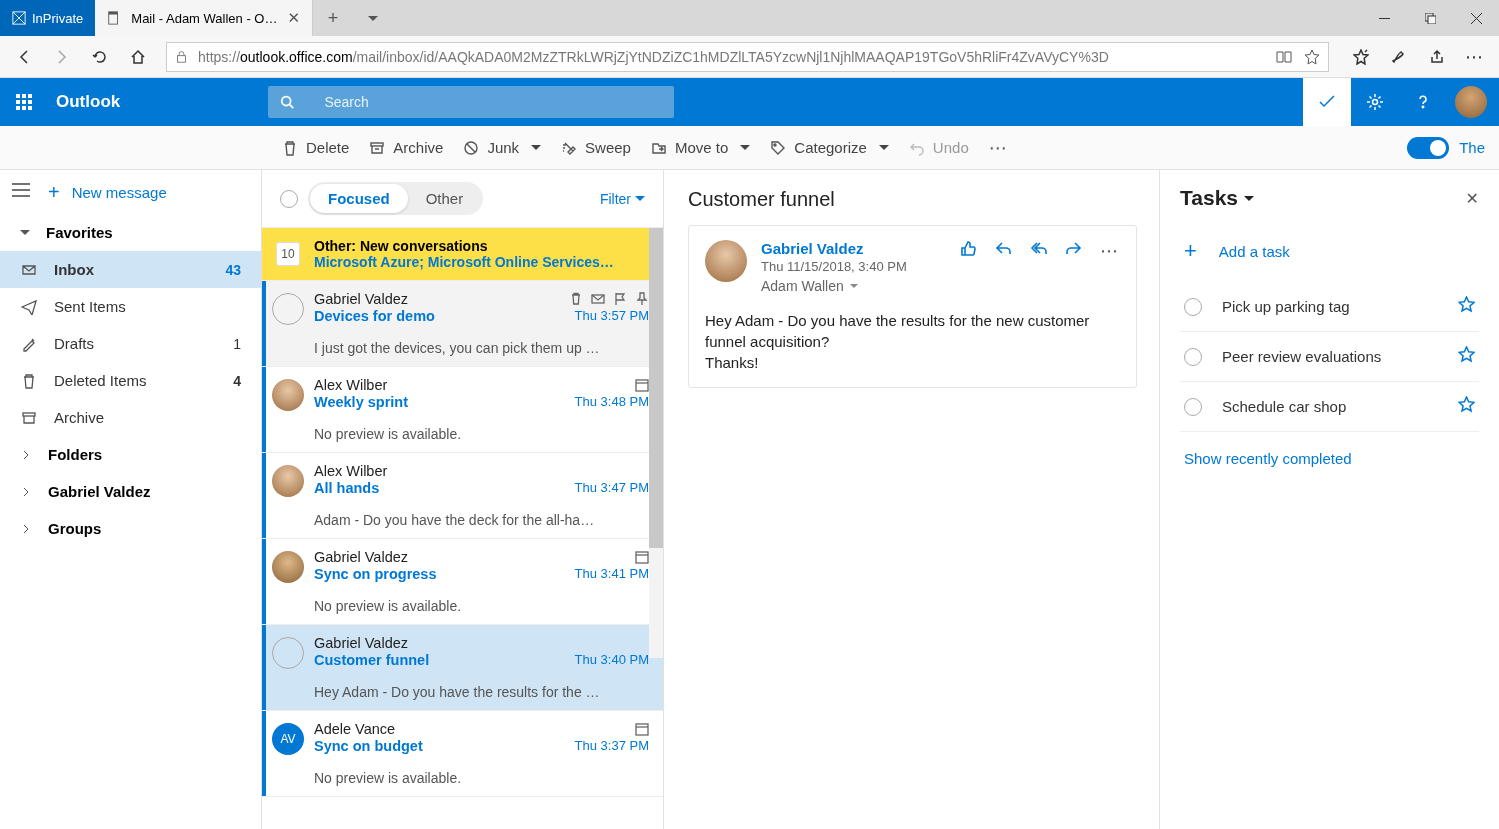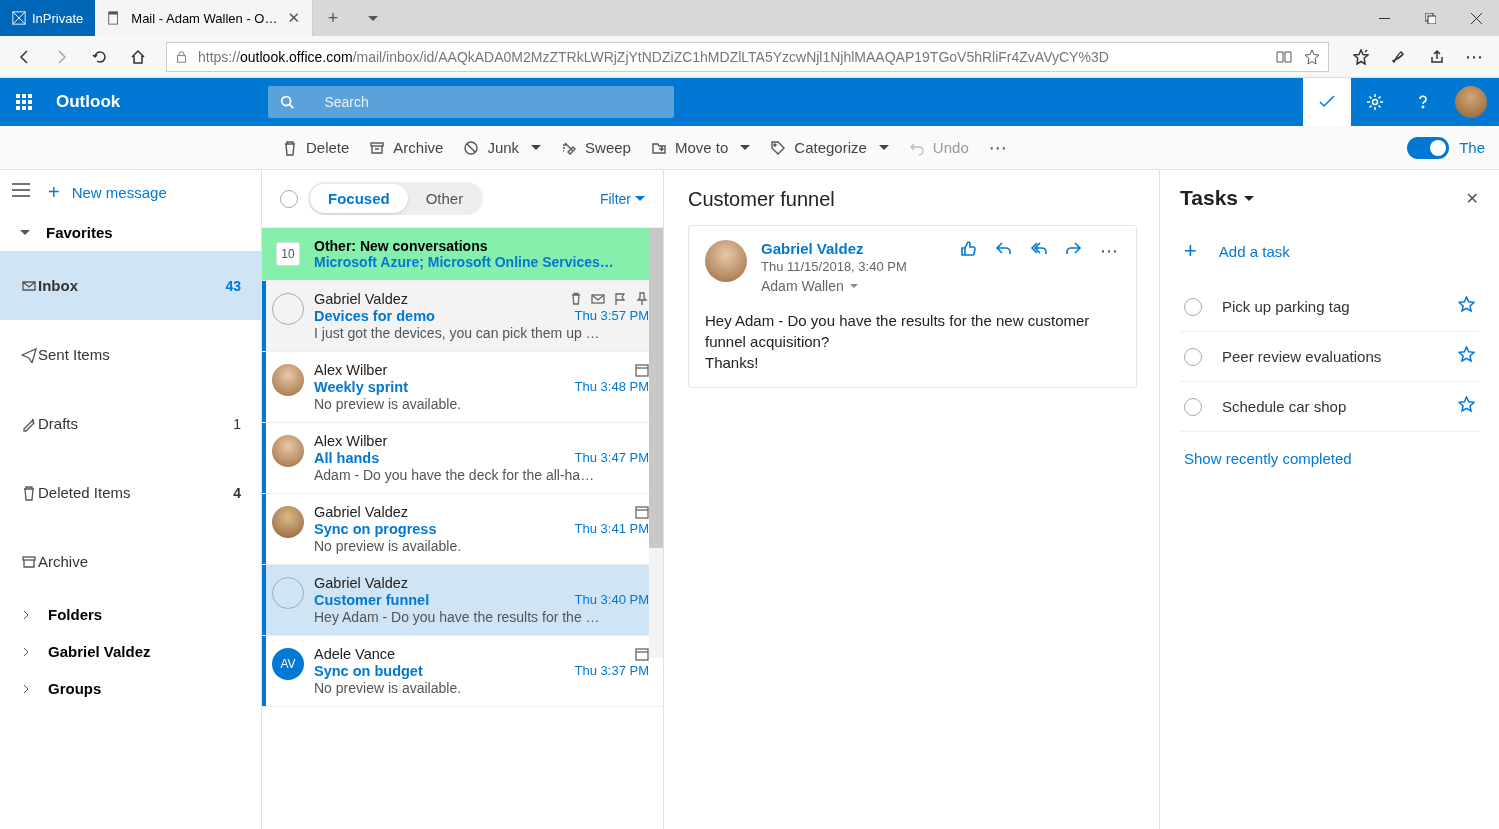--- a/index.html
+++ b/index.html
@@ -50,57 +50,57 @@
 
 .app-body { display: flex; height: calc(100% - 36px - 42px - 48px); }
 
 
 .sidebar { width: 262px; display: flex; flex-direction: column; border-right: 1px solid #e1e1e1; background: #fff; }
 .sb-top { display: flex; align-items: center; height: 44px; padding-left: 12px; gap: 18px; }
 .hamburger { cursor: pointer; }
 .hamburger svg { width: 18px; height: 14px; stroke: #444; stroke-width: 1.5; }
 .new-msg { display: flex; align-items: center; gap: 12px; color: #0078d4; font-size: 15px; cursor: pointer; }
 .sb-heading { display: flex; align-items: center; padding: 10px 20px; font-weight: 600; font-size: 15px; cursor: pointer; gap: 16px; }
-.sb-item { display: flex; align-items: center; padding: 26px 20px; font-size: 15px; color: #333; cursor: pointer; }
+.sb-item { display: flex; align-items: center; padding: 10px 20px; font-size: 15px; color: #333; cursor: pointer; gap: 16px; }
 .sb-item .icon { width: 18px; display: flex; justify-content: center; }
 .sb-item .icon svg { width: 16px; height: 16px; stroke: #555; stroke-width: 1.3; fill: none; }
 .sb-item .count { margin-left: auto; font-size: 14px; }
 .sb-item.selected { background: #cfe4f5; font-weight: 600; }
 .sb-item.selected .count { color: #0078d4; font-weight: 600; }
 .sb-item.bold-count .count { font-weight: 600; }
 .sb-link { padding: 10px 20px 10px 54px; color: #0078d4; font-size: 15px; cursor: pointer; }
 
 
 .msglist { width: 402px; border-right: 1px solid #e1e1e1; display: flex; flex-direction: column; position: relative; background: #fff; }
 .msglist-top { display: flex; align-items: center; height: 58px; padding: 0 18px; gap: 10px; border-bottom: 1px solid #eee; }
 .circle-check { width: 18px; height: 18px; border: 1.5px solid #aaa; border-radius: 50%; cursor: pointer; }
 .tab-toggle { display: flex; background: #eee; border-radius: 18px; padding: 2px; }
 .tt-btn { padding: 6px 18px; border-radius: 16px; font-size: 15px; cursor: pointer; color: #555; }
 .tt-btn.on { background: #fff; color: #0078d4; font-weight: 600; box-shadow: 0 1px 3px rgba(0,0,0,.15); }
 .filter { margin-left: auto; display: flex; align-items: center; gap: 4px; color: #0078d4; font-size: 14px; cursor: pointer; }
 
-.other-box { display: flex; align-items: center; padding: 10px 14px 10px 14px; background: #86efac; gap: 14px; border-bottom: 1px solid #eee; cursor: pointer; }
+.other-box { display: flex; align-items: center; padding: 10px 14px 10px 14px; background: #fde047; gap: 14px; border-bottom: 1px solid #eee; cursor: pointer; }
 .other-badge { width: 24px; height: 24px; background: #fff; border: 1px solid #ddd; border-radius: 3px; display: flex; align-items: center; justify-content: center; font-size: 12px; color: #555; }
 .other-text .t1 { font-size: 14px; font-weight: 600; }
 .other-text .t2 { font-size: 14px; color: #0078d4; font-weight: 600; }
 
 .msg { display: flex; padding: 10px 14px 10px 10px; border-bottom: 1px solid #eee; gap: 10px; cursor: pointer; position: relative; }
 .msg.unread::before { content: ""; position: absolute; left: 0; top: 0; bottom: 0; width: 4px; background: #0078d4; }
 .msg.selected { background: #cfe4f5; }
 .msg.hover { background: #f3f3f3; }
 .msg-avatar { width: 32px; height: 32px; border-radius: 50%; background: #ccc; flex-shrink: 0; margin-top: 2px; display:flex; align-items:center; justify-content:center; font-size:12px; color:#fff; }
 .msg-avatar.empty { background: transparent; border: 1.5px solid #aaa; }
 .msg-body { flex: 1; min-width: 0; }
 .msg-row1 { display: flex; justify-content: space-between; align-items: center; }
 .msg-from { font-size: 14.5px; color: #222; }
 .msg-icons { display: flex; gap: 8px; color: #666; font-size: 14px; }
 .msg-icons svg { width:14px; height:14px; stroke:#666; stroke-width:1.3; fill:none; }
 .msg-subj { font-size: 14.5px; color: #0078d4; font-weight: 600; margin-top: 1px; display: flex; justify-content: space-between; }
 .msg-date { font-size: 13px; color: #0078d4; font-weight: 400; white-space: nowrap; padding-left: 8px; }
-.msg-prev { font-size: 14px; color: #555; margin-top: 1px; white-space: nowrap; overflow: hidden; text-overflow: ellipsis; }
+.msg-prev { font-size: 14px; color: #555; margin-top: 16px; white-space: nowrap; overflow: hidden; text-overflow: ellipsis; }
 
 .scrollbar-track { position: absolute; right: 0; top: 58px; width: 14px; height: 430px; background: #f3f3f3; }
 .scrollbar-thumb { width: 100%; height: 320px; background: #c8c8c8; }
 
 
 .reading { flex: 1; padding: 18px 22px 0 24px; background: #fff; min-width: 0; }
 .reading-subject { font-size: 20px; margin-bottom: 14px; color: #222; }
 .reading-card { border: 1px solid #e4e4e4; border-radius: 3px; padding: 14px 16px; }
 .rc-head { display: flex; gap: 14px; }
 .rc-avatar { width: 42px; height: 42px; border-radius: 50%; background: radial-gradient(circle at 50% 35%, #e8c8a8 0%, #9b6b3e 100%); flex-shrink: 0; }

